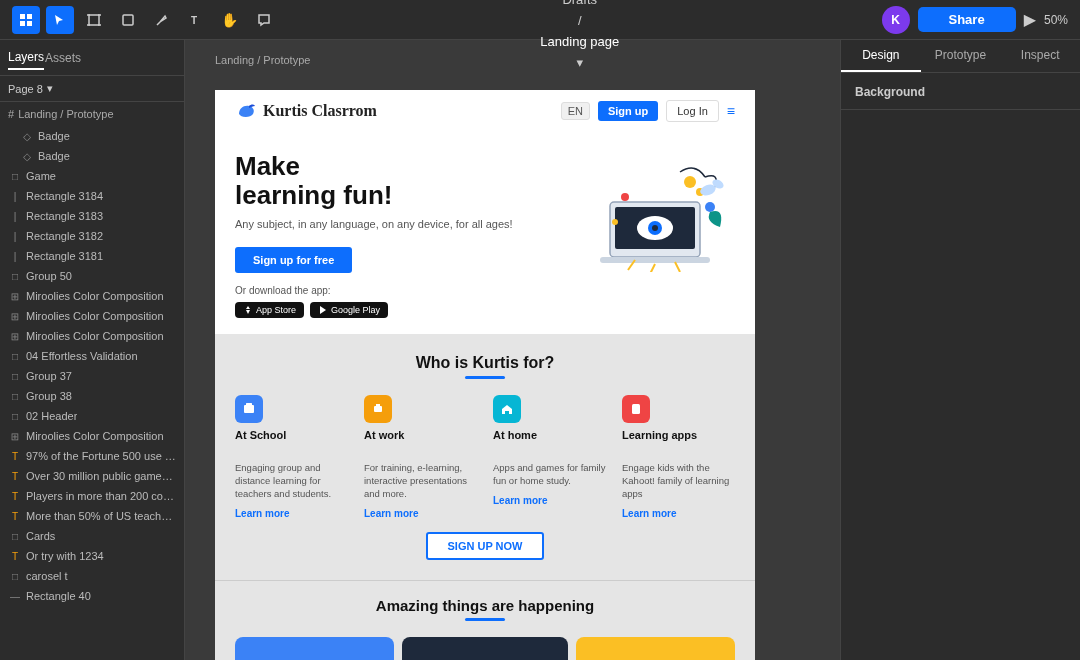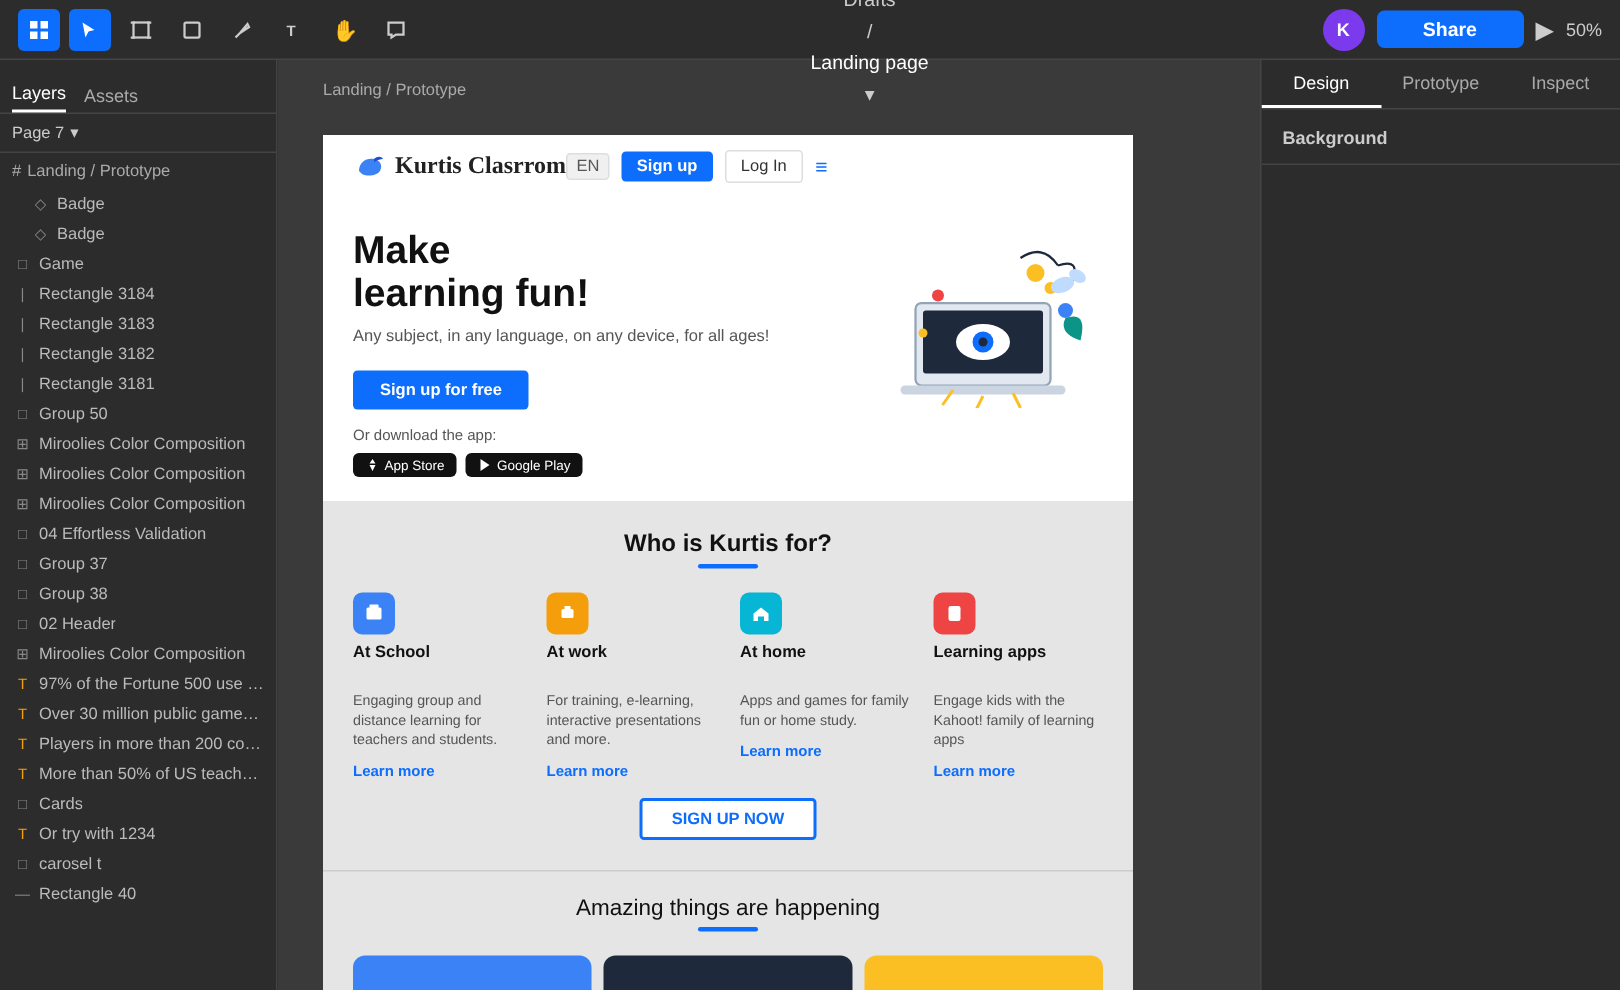--- a/index.html
+++ b/index.html
@@ -42,21 +42,21 @@
     .main { display: flex; margin-top: 40px; height: calc(100vh - 40px); }
 
     
     .left-panel {
       width: 185px; min-width: 185px;
       background: #2c2c2c;
       border-right: 1px solid #444;
       display: flex; flex-direction: column;
       overflow: hidden;
     }
-    .panel-tabs { display: flex; align-items: flex-end; border-bottom: 1px solid #444; padding: 0 8px; height: 36px; gap: 12px; }
+    .panel-tabs { display: flex; align-items: center; border-bottom: 1px solid #444; padding: 0 8px; height: 36px; gap: 1px; }
     .panel-tab { color: #aaa; font-size: 12px; cursor: pointer; padding: 4px 0; }
     .panel-tab.active { color: #fff; border-bottom: 2px solid #fff; }
     .page-selector { display: flex; align-items: center; gap: 4px; padding: 6px 8px; border-bottom: 1px solid #444; color: #ccc; font-size: 11px; cursor: pointer; }
     .layer-section-header { display: flex; align-items: center; gap: 4px; padding: 6px 8px; color: #aaa; font-size: 11px; }
     .layers-list { overflow-y: auto; flex: 1; }
     .layer-item {
       display: flex; align-items: center; gap: 4px;
       padding: 3px 8px; cursor: pointer; color: #bbb; font-size: 11px;
       white-space: nowrap; overflow: hidden; text-overflow: ellipsis;
     }
@@ -75,21 +75,21 @@
     .canvas-frame {
       position: absolute; top: 50px; left: 30px;
       width: 540px;
       background: #e5e5e5;
       border-radius: 2px;
     }
 
     
     .lp-header {
       background: #fff; padding: 10px 20px;
-      display: flex; align-items: center; justify-content: flex-start;
+      display: flex; align-items: center; justify-content: space-between;
     }
     .lp-logo { display: flex; align-items: center; gap: 6px; }
     .lp-logo-icon { width: 22px; height: 22px; }
     .lp-logo-text { font-size: 16px; font-weight: 700; color: #222; font-family: Georgia, serif; }
     .lp-nav { display: flex; align-items: center; gap: 8px; }
     .lp-lang { font-size: 11px; color: #555; background: #f0f0f0; border: 1px solid #ddd; padding: 2px 6px; border-radius: 3px; }
     .lp-signup { background: #0d6efd; color: #fff; border: none; padding: 4px 10px; border-radius: 3px; font-size: 11px; font-weight: 600; cursor: pointer; }
     .lp-login { background: transparent; border: 1px solid #ddd; color: #333; padding: 4px 10px; border-radius: 3px; font-size: 11px; cursor: pointer; }
     .lp-menu-icon { color: #0d6efd; font-size: 14px; }
 
@@ -117,21 +117,21 @@
     .lp-card-icon { width: 28px; height: 28px; border-radius: 6px; display: flex; align-items: center; justify-content: center; margin-bottom: 6px; font-size: 14px; color: #fff; }
     .lp-card-title { font-size: 11px; font-weight: 700; color: #111; margin-bottom: 20px; }
     .lp-card-desc { font-size: 9.5px; color: #555; line-height: 1.4; margin-bottom: 6px; }
     .lp-learn { font-size: 10px; color: #0d6efd; font-weight: 600; cursor: pointer; }
     .lp-signup-btn {
       background: #fff; color: #0d6efd; border: 2px solid #0d6efd;
       padding: 6px 20px; border-radius: 3px; font-size: 11px; font-weight: 700; cursor: pointer; margin-top: 12px;
     }
 
     .lp-section2 { background: #e5e5e5; padding: 16px 20px; text-align: center; border-top: 1px solid #ccc; }
-    .lp-section2-title { font-size: 15px; font-weight: 400; color: #111; margin-bottom: 4px; }
+    .lp-section2-title { font-size: 15px; font-weight: 700; color: #111; margin-bottom: 4px; }
     .lp-cards2 { display: flex; gap: 8px; margin-top: 12px; }
     .lp-card2 { flex: 1; height: 50px; border-radius: 8px; }
 
     
     .right-panel {
       width: 240px; min-width: 240px;
       background: #2c2c2c;
       border-left: 1px solid #444;
       display: flex; flex-direction: column;
       overflow-y: auto;
@@ -225,21 +225,21 @@
 </div>
 
 <div class="main">
 
   <div class="left-panel">
     <div class="panel-tabs">
       <span class="panel-tab active">Layers</span>
       <span class="panel-tab">Assets</span>
     </div>
     <div class="page-selector">
-      <span>Page 7</span>
+      <span>Page 8</span>
       <span>▾</span>
     </div>
     <div class="layer-section-header">
       <span>#</span>
       <span>Landing / Prototype</span>
     </div>
     <div class="layers-list">
       <div class="layer-item layer-indent">
         <span class="layer-icon">◇</span>
         <span class="layer-label">Badge</span>

